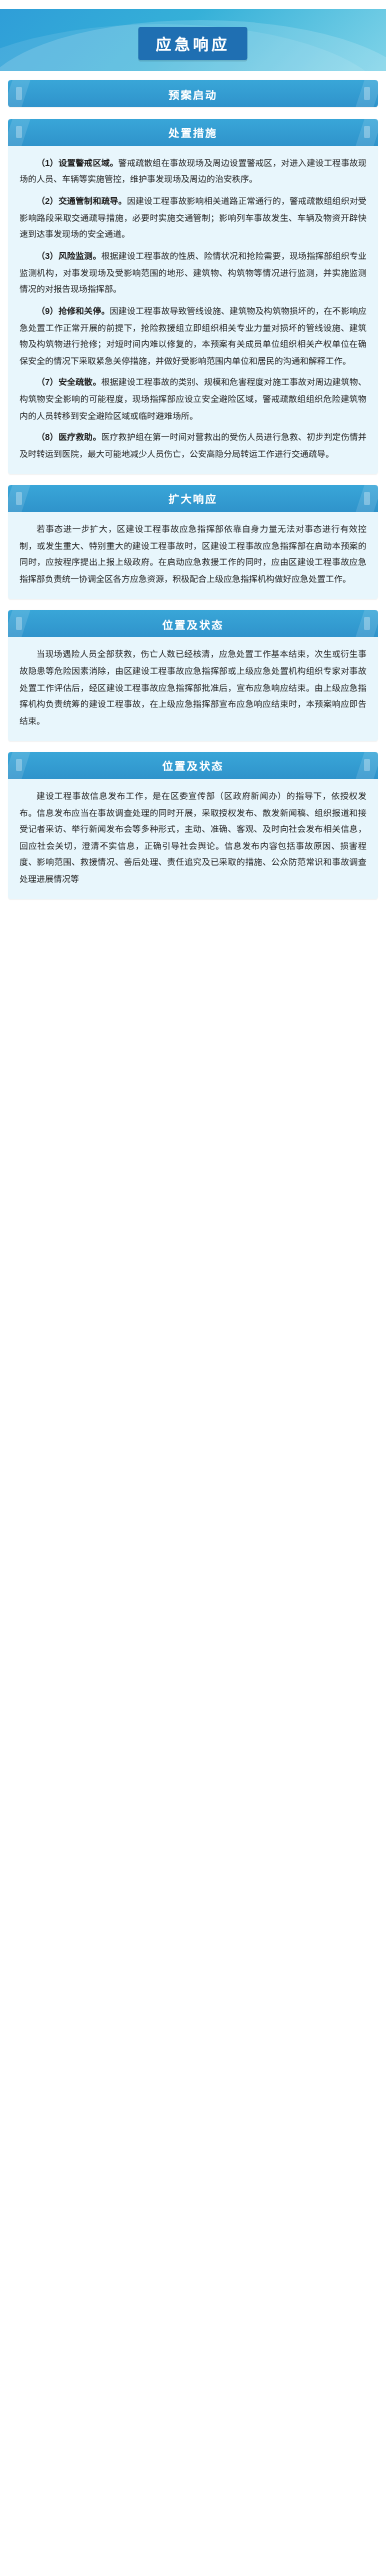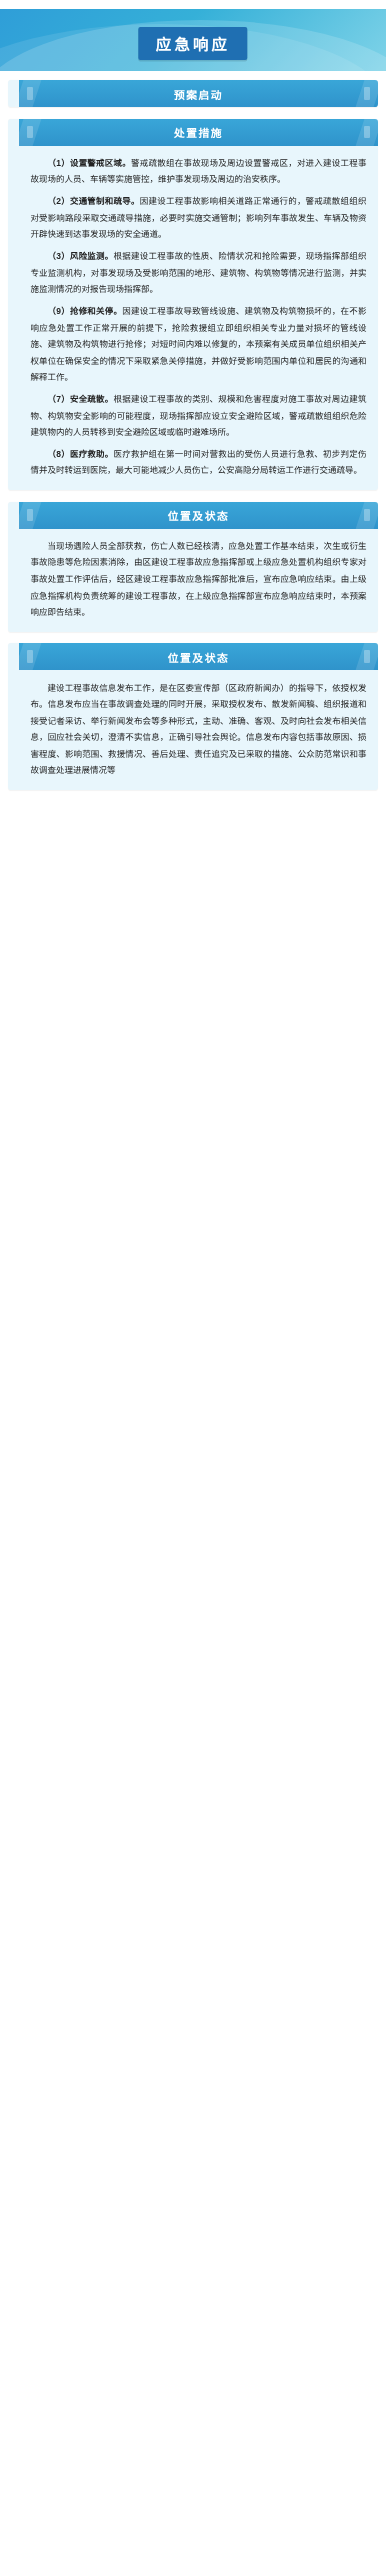--- a/index.html
+++ b/index.html
@@ -63,21 +63,20 @@
     white-space: nowrap;
   }
 
   
   .section {
     margin: 0 8.2px 11.3px 8.2px;
     background: #e8f6fc;
     border-radius: 3.1px;
     overflow: hidden;
     box-shadow: 0 0.5px 1px rgba(0,0,0,0.05);
-    padding-left: 11px;
   }
   .section.first { margin-top: 9.3px; }
 
   .sec-head {
     position: relative;
     height: 27px;
     background: linear-gradient(180deg, #39a6d8 0%, #2f93cb 100%);
     display: flex;
     align-items: center;
     justify-content: center;
@@ -157,20 +156,30 @@
     <div class="sec-body">
       <p class="para-indent"><span class="lead">（1）设置警戒区域。</span><span>警戒疏散组在事故现场及周边设置警戒区，对进入建设工程事故现场的人员、车辆等实施管控，维护事发现场及周边的治安秩序。</span></p>
       <p class="para-indent"><span class="lead">（2）交通管制和疏导。</span><span>因建设工程事故影响相关道路正常通行的，警戒疏散组组织对受影响路段采取交通疏导措施，必要时实施交通管制；影响列车事故发生、车辆及物资开辟快速到达事发现场的安全通道。</span></p>
       <p class="para-indent"><span class="lead">（3）风险监测。</span><span>根据建设工程事故的性质、险情状况和抢险需要，现场指挥部组织专业监测机构，对事发现场及受影响范围的地形、建筑物、构筑物等情况进行监测，并实施监测情况的对报告现场指挥部。</span></p>
       <p class="para-indent"><span class="lead">（9）抢修和关停。</span><span>因建设工程事故导致管线设施、建筑物及构筑物损坏的，在不影响应急处置工作正常开展的前提下，抢险救援组立即组织相关专业力量对损坏的管线设施、建筑物及构筑物进行抢修；对短时间内难以修复的，本预案有关成员单位组织相关产权单位在确保安全的情况下采取紧急关停措施，并做好受影响范围内单位和居民的沟通和解释工作。</span></p>
       <p class="para-indent"><span class="lead">（7）安全疏散。</span><span>根据建设工程事故的类别、规模和危害程度对施工事故对周边建筑物、构筑物安全影响的可能程度，现场指挥部应设立安全避险区域，警戒疏散组组织危险建筑物内的人员转移到安全避险区域或临时避难场所。</span></p>
       <p class="para-indent"><span class="lead">（8）医疗救助。</span><span>医疗救护组在第一时间对营救出的受伤人员进行急救、初步判定伤情并及时转运到医院，最大可能地减少人员伤亡，公安高隐分局转运工作进行交通疏导。</span></p>
     </div>
   </div>
 
+  <div class="section">
+    <div class="sec-head">
+      <span class="deco-l"></span>
+      <span class="deco-r"></span>
+      <span class="sec-title">扩大响应</span>
+    </div>
+    <div class="sec-body">
+      <p class="para-indent">若事态进一步扩大，区建设工程事故应急指挥部依靠自身力量无法对事态进行有效控制，或发生重大、特别重大的建设工程事故时，区建设工程事故应急指挥部在启动本预案的同时，应按程序提出上报上级政府。在启动应急救援工作的同时，应由区建设工程事故应急指挥部负责统一协调全区各方应急资源，积极配合上级应急指挥机构做好应急处置工作。</p>
+    </div>
+  </div>
 
   <div class="section">
     <div class="sec-head">
       <span class="deco-l"></span>
       <span class="deco-r"></span>
       <span class="sec-title">位置及状态</span>
     </div>
     <div class="sec-body">
       <p class="para-indent">当现场遇险人员全部获救，伤亡人数已经核清，应急处置工作基本结束，次生或衍生事故隐患等危险因素消除，由区建设工程事故应急指挥部或上级应急处置机构组织专家对事故处置工作评估后，经区建设工程事故应急指挥部批准后，宣布应急响应结束。由上级应急指挥机构负责统筹的建设工程事故，在上级应急指挥部宣布应急响应结束时，本预案响应即告结束。</p>
     </div>

